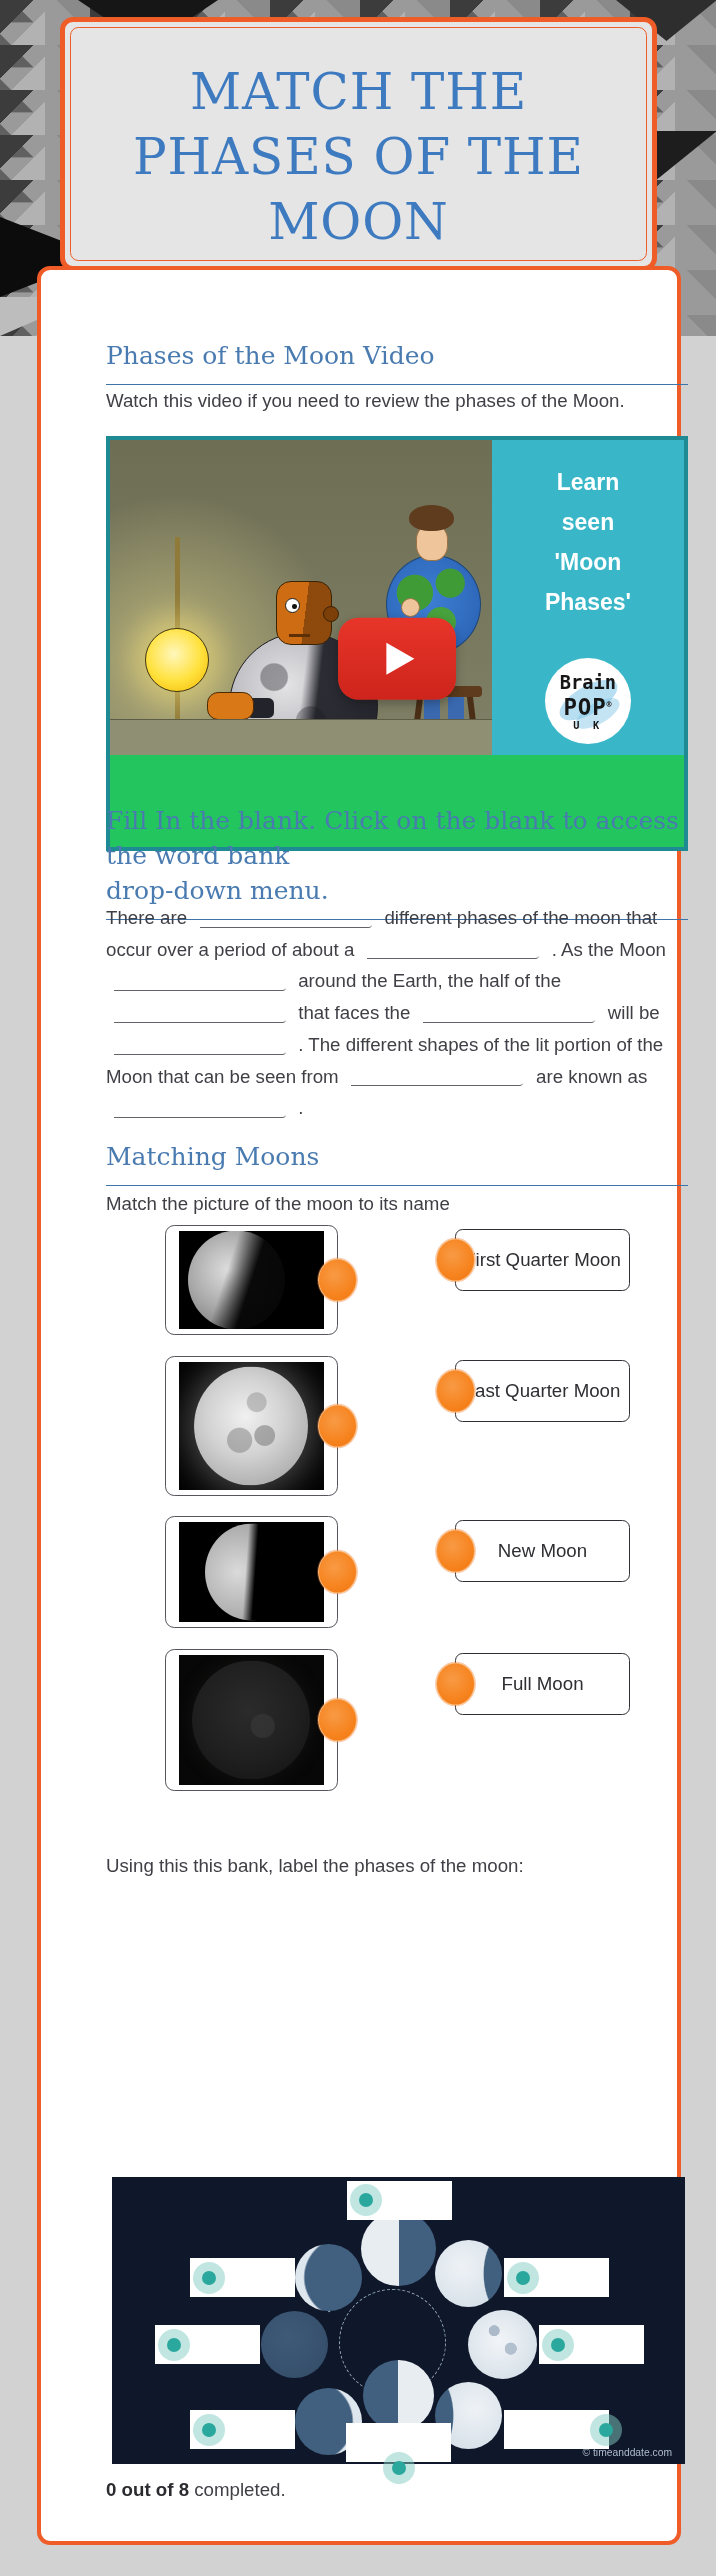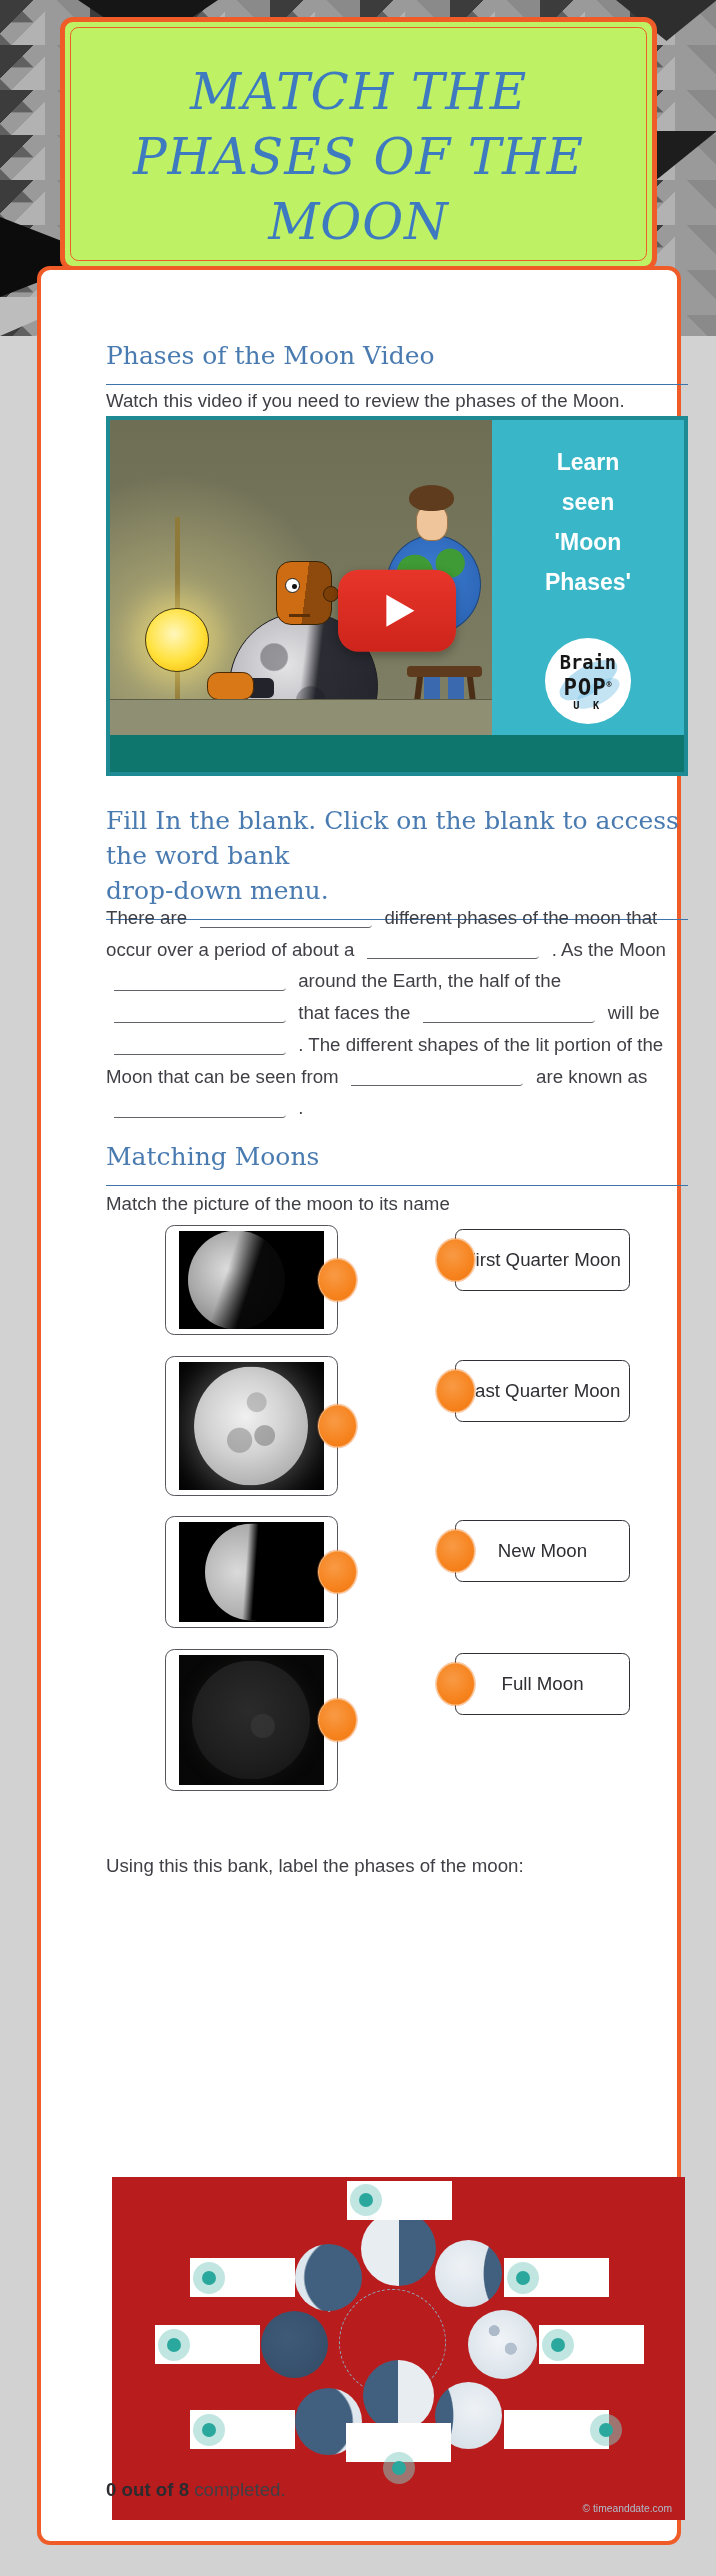--- a/index.html
+++ b/index.html
@@ -16,39 +16,39 @@
       #9a9a9a;}
   .tri{position:absolute;}
   .tri-1{left:0;top:217px;width:103px;height:80px;background:#0c0c0c;clip-path:polygon(0 0,100% 50%,0 100%);}
   .tri-2{left:78px;top:0;width:140px;height:47px;background:#161616;clip-path:polygon(0 0,100% 0,50% 100%);}
   .tri-3{left:551px;top:131px;width:166px;height:67px;background:#1d1d1d;clip-path:polygon(0 0,100% 0,50% 100%);}
   .tri-4{left:616px;top:0;width:101px;height:41px;background:#2e2e2e;clip-path:polygon(0 0,100% 0,50% 100%);}
   .tri-5{left:0;top:297px;width:90px;height:39px;background:#bdbdbd;clip-path:polygon(0 0,100% 0,0 100%);}
 
   
   .header-box{position:absolute;left:60px;top:17px;width:597px;height:254px;box-sizing:border-box;
-    background:#bef264;border:5.6px solid #ef5c28;border-radius:13px;z-index:1;font-style:italic;}
+    background:#e5e5e5;border:5.6px solid #ef5c28;border-radius:13px;z-index:1;}
   .header-inner{position:absolute;inset:4.7px;border:1.9px solid #ef5c28;border-radius:8.4px;}
   .title{padding-top:32px;text-align:center;font-family:"DejaVu Serif","Liberation Serif",serif;
     font-size:50px;line-height:65px;color:#3d7ac0;letter-spacing:0.9px;}
 
   
   .card{position:absolute;left:37px;top:266px;width:644px;height:2279px;box-sizing:border-box;
     background:#ffffff;border:4.7px solid #ef5c28;border-radius:13px;z-index:2;}
   .abs{position:absolute;z-index:3;margin-left:39px;}
 
   .sec-heading{font-family:"DejaVu Serif","Liberation Serif",serif;font-size:25px;line-height:35px;
     color:#4a7bb0;border-bottom:1.9px solid #3f74aa;padding-bottom:11.2px;}
   .body-text{font-size:18.7px;color:#3f3f46;}
 
   #sec1-head{left:67px;top:338px;width:582px;}
   #watch-text{left:67px;top:390px;width:582px;}
 
   
-  #video{left:67px;top:416px;width:582px;height:360px;box-sizing:border-box;border:4.7px solid #1e8a93;background:#0f766e;}
+  #video{left:67px;top:436px;width:582px;height:415px;box-sizing:border-box;border:4.7px solid #1e8a93;background:#22c55e;}
   .scene{position:absolute;left:0;top:0;width:382px;height:315px;overflow:hidden;
     background:radial-gradient(circle at 65px 215px,rgba(255,242,150,.45),rgba(255,242,150,0) 42%),linear-gradient(#6e6e55,#808066);}
   .floor{position:absolute;left:0;bottom:0;width:100%;height:35px;background:#8f8f73;border-top:1.9px solid #5d5d47;}
   .lamp-pole{position:absolute;left:65px;bottom:28px;width:4.7px;height:190px;background:#8f7a3a;}
   .lamp-bulb{position:absolute;left:35px;bottom:63px;width:62px;height:62px;border-radius:50%;
     background:radial-gradient(circle at 45% 40%,#fff7bc,#ffe13c 55%,#efb400);box-shadow:0 0 28px 13px rgba(255,230,120,.45);border:1.9px solid #4a3c10;}
   .lamp-base{position:absolute;left:45px;bottom:24px;width:45px;height:7.5px;border-radius:3.7px;background:#6f5d2c;}
   .robot-body{position:absolute;left:119px;bottom:-26px;width:147px;height:147px;border-radius:50%;
     background:
      linear-gradient(97deg,rgba(0,0,0,0) 48%,rgba(22,22,30,.88) 58%),
@@ -145,21 +145,21 @@
     border:1.9px solid rgba(250,185,125,.95);box-shadow:0 0 0 0.9px rgba(238,120,40,.4);}
   .card-dot{right:-19.6px;top:50%;transform:translateY(-50%);}
   .box-dot{left:-19.6px;top:50%;transform:translateY(-50%);}
 
   
   #sec4-head{left:67px;top:1801px;width:582px;}
   #label-instruction{left:67px;top:1855px;width:582px;}
   #word-bank{left:67px;top:1891px;width:582px;}
 
   
-  #diagram{left:73px;top:2177px;width:573px;height:343px;background:#b91c1c;overflow:visible;}
+  #diagram{left:73px;top:2177px;width:573px;height:287px;background:#0f172a;overflow:visible;}
   .dash-circle{position:absolute;left:227px;top:112px;width:105px;height:105px;border:1.9px dashed #8ea4ba;border-radius:50%;}
   .circ-arrow{position:absolute;left:213px;top:119px;width:12px;height:12px;border-left:2.8px solid #9fb3c6;border-top:2.8px solid #9fb3c6;transform:rotate(-25deg);}
   .dmoon{position:absolute;border-radius:50%;z-index:2;}
   .sm-top{left:249px;top:34px;width:75px;height:75px;}
   .sm-tr{left:323px;top:63px;width:67px;height:67px;}
   .sm-r{left:356px;top:133px;width:69px;height:69px;}
   .sm-br{left:323px;top:205px;width:67px;height:67px;}
   .sm-bottom{left:251px;top:183px;width:71px;height:71px;}
   .sm-bl{left:183px;top:211px;width:67px;height:67px;}
   .sm-l{left:149px;top:134px;width:67px;height:67px;}

